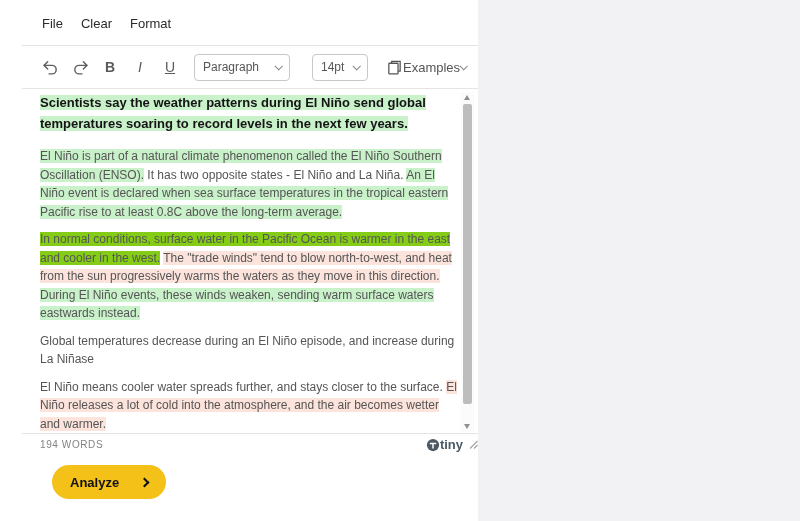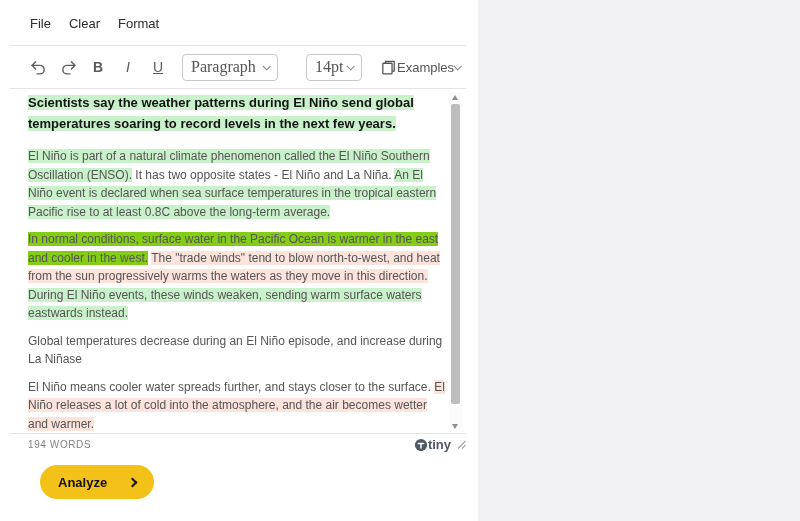--- a/index.html
+++ b/index.html
@@ -1,33 +1,33 @@
 <!DOCTYPE html>
 <html><head>
 <meta charset="utf-8">
 <style>
   * { margin:0; padding:0; box-sizing:border-box; }
   html,body { width:800px; height:521px; font-family:"Liberation Sans", sans-serif; background:#fff; overflow:hidden; }
   .app { position:relative; width:800px; height:521px; }
 
   
-  .left { position:absolute; left:0; top:0; width:480px; height:424px; background:#fff; }
+  .left { position:absolute; left:12px; top:0; width:480px; height:424px; background:#fff; }
   .menubar { position:absolute; left:30px; top:16px; display:flex; gap:18px; }
   .menu-item { font-size:13px; color:#2b2b2b; cursor:pointer; }
   .hdiv { position:absolute; left:10px; width:456px; height:1px; background:#e4e4e4; }
   .d1 { top:45px; } .d2 { top:88px; } .d3 { top:433px; }
 
   .toolbar { position:absolute; left:26px; top:52px; height:30px; display:flex; align-items:center; gap:6px; }
   .tbtn { display:flex; align-items:center; justify-content:center; width:24px; height:26px; background:none; border:none; color:#5a5a5a; cursor:pointer; }
   .tbtn.bold { font-weight:bold; font-size:14px; }
   .tbtn.italic { font-style:italic; font-size:14px; font-weight:500;}
   .tbtn.under { text-decoration:underline; font-size:14px; font-weight:500;}
-  .select { display:flex; align-items:center; justify-content:space-between; height:27px; border:1px solid #c8c8c8; border-radius:4px; padding:0 8px; color:#555; font-size:16px; cursor:pointer; background:#fff;font-family:Liberation Serif, serif; }
+  .select { display:flex; align-items:center; justify-content:space-between; height:27px; border:1px solid #c8c8c8; border-radius:4px; padding:0 8px; color:#555; font-size:12px; cursor:pointer; background:#fff; }
   .select.para { width:96px; margin-left:6px; }
-  .select.size { width:56px; margin-left:22px; margin-right:8px; }
+  .select.size { width:56px; margin-left:16px; margin-right:8px; }
   .chev-sm { width:6px; height:6px; border-right:1.4px solid #888; border-bottom:1.4px solid #888; transform:rotate(45deg) translateY(-1px); flex:none; }
   .examples { display:flex; align-items:center; color:#555; font-size:13px; background:none; border:none; cursor:pointer; padding:0 4px; margin-right:10px;}
   .clearbtn { display:flex; align-items:center; gap:6px; color:#555; font-size:13px; background:none; border:none; cursor:pointer; padding:0 4px; margin-right:8px;}
   .helpbtn { width:19px; height:19px; border:1.5px solid #6a6a6a; border-radius:50%; color:#6a6a6a; font-size:11px; font-weight:bold; display:flex; align-items:center; justify-content:center; background:none; cursor:pointer; }
 
   .editor { position:absolute; left:28px; top:92px; width:422px; height:340px; overflow:hidden; cursor:text; }
   .editor p { font-size:12px; line-height:18.5px; color:#555; margin-bottom:9px; }
   .editor p.heading { font-size:13px; line-height:21px; font-weight:bold; color:#141414; margin-bottom:13px; }
   .seg-green { background:#c9f1ca; }
   .seg-yellow { background:#84cc16; }

